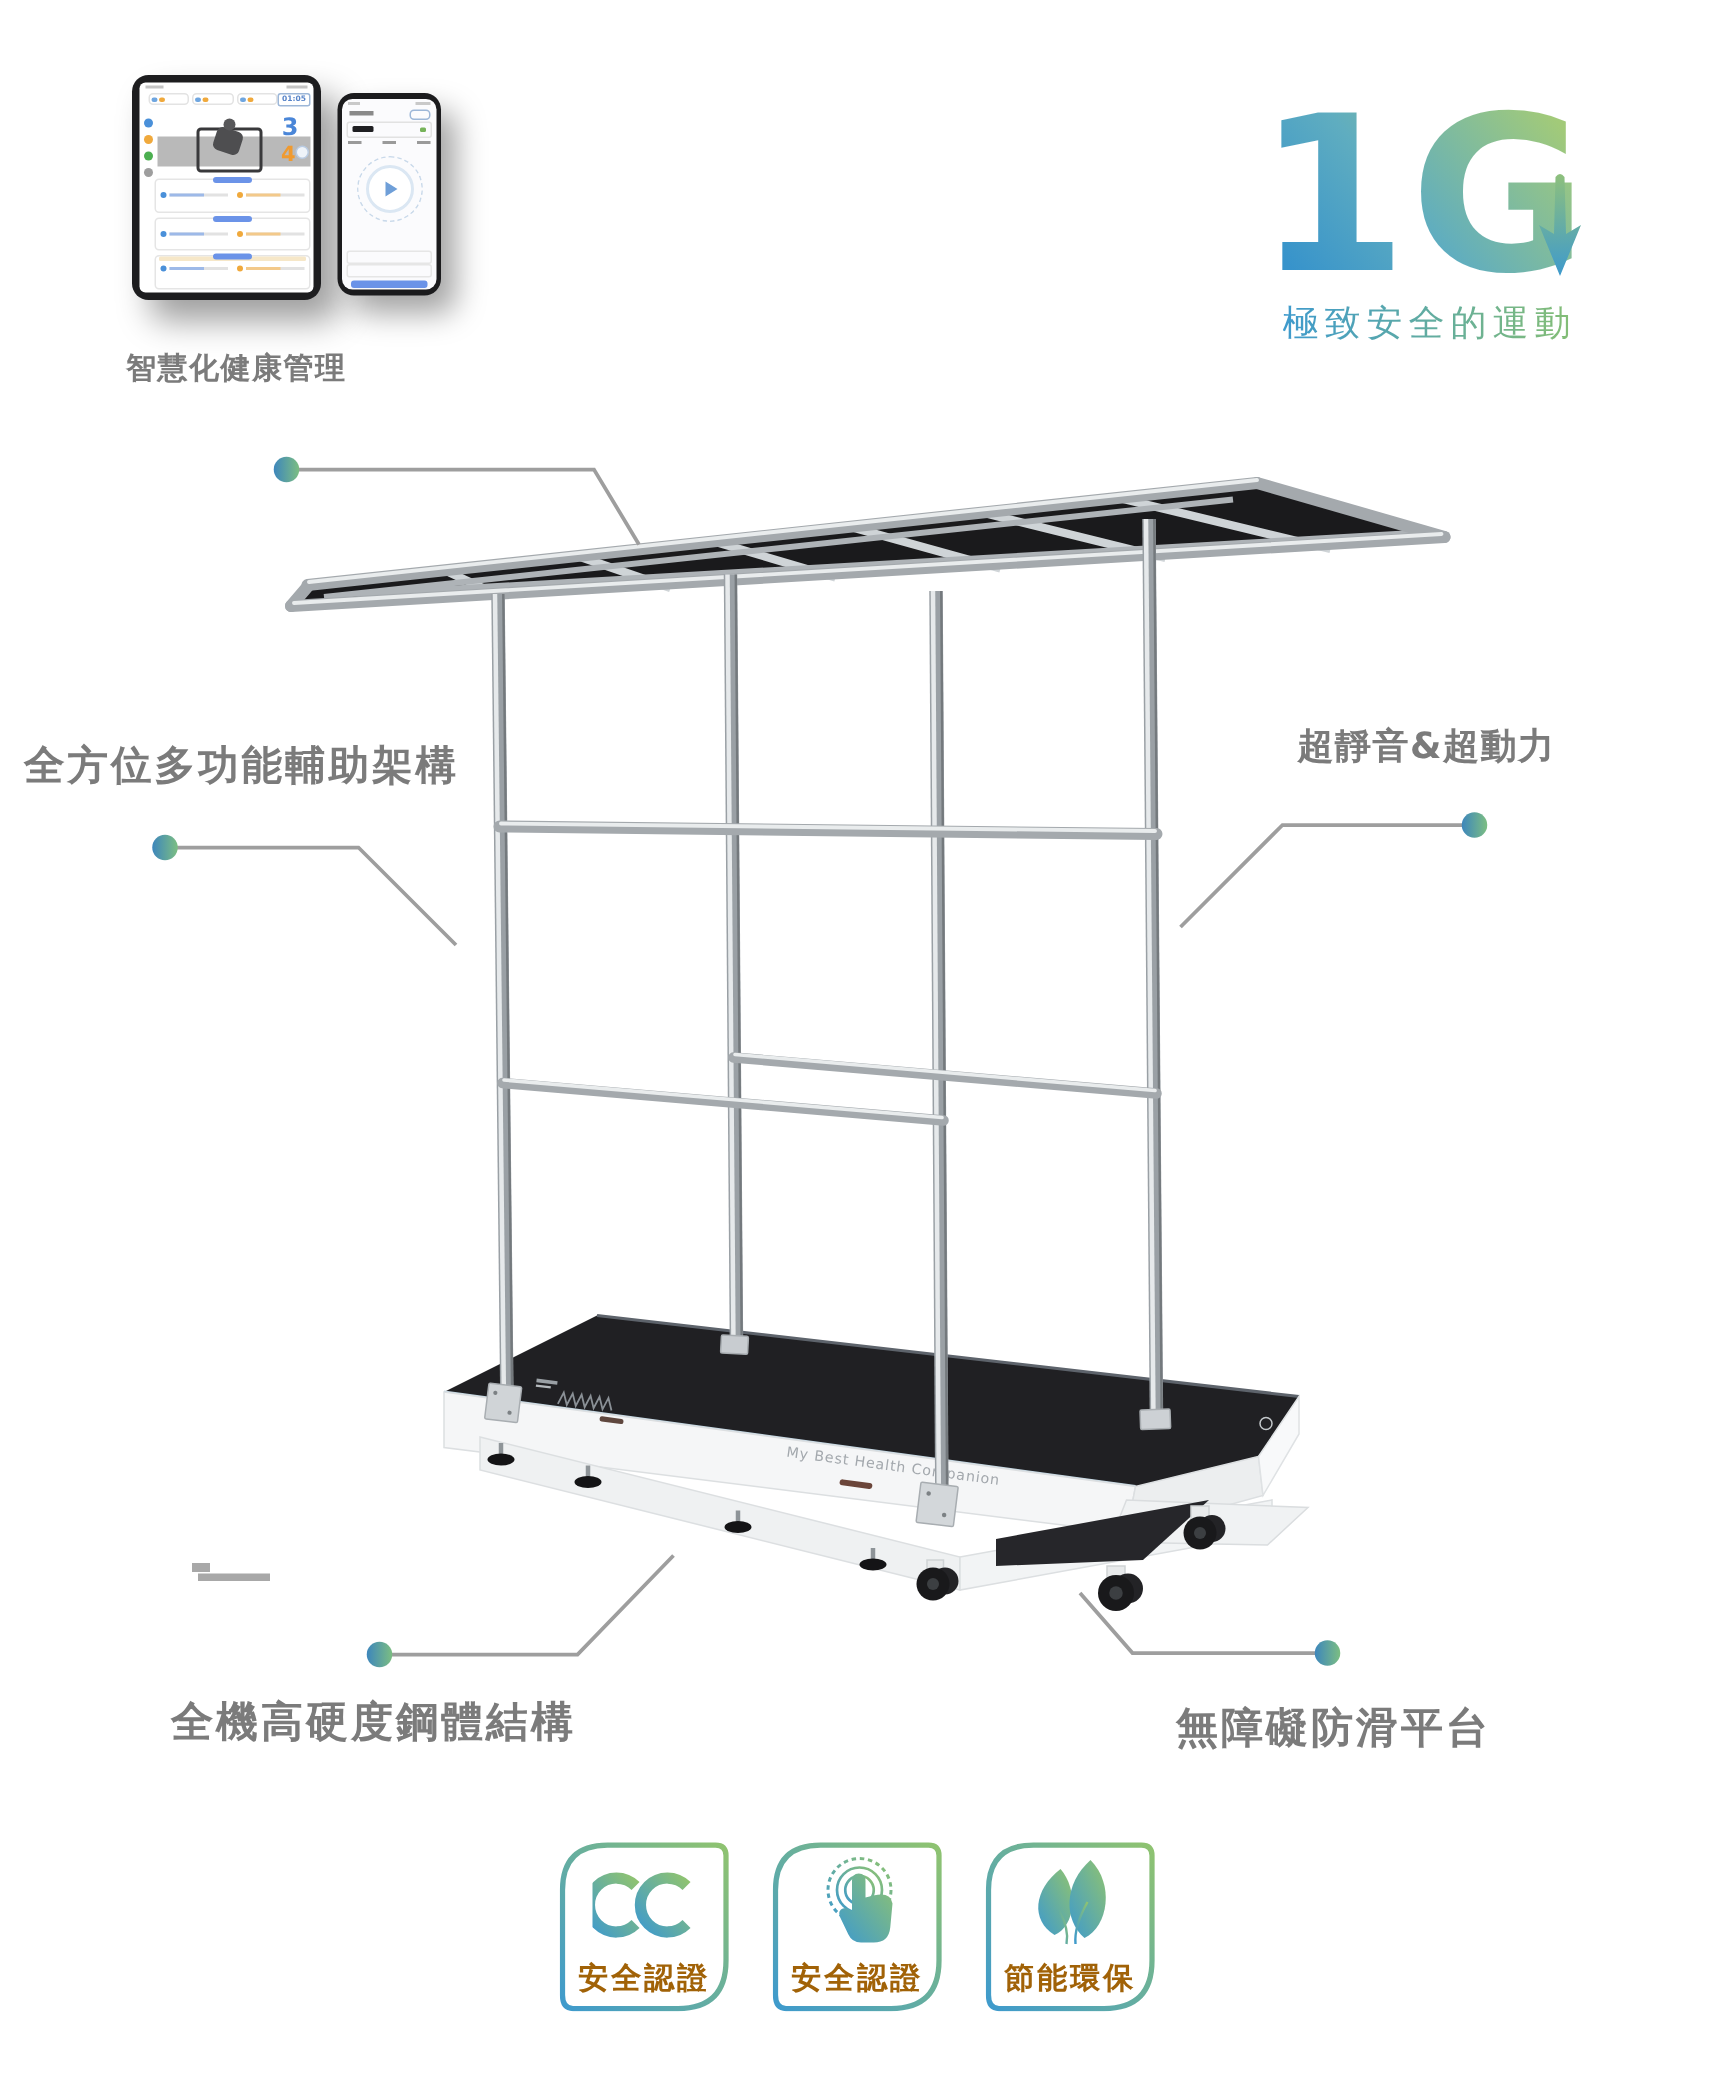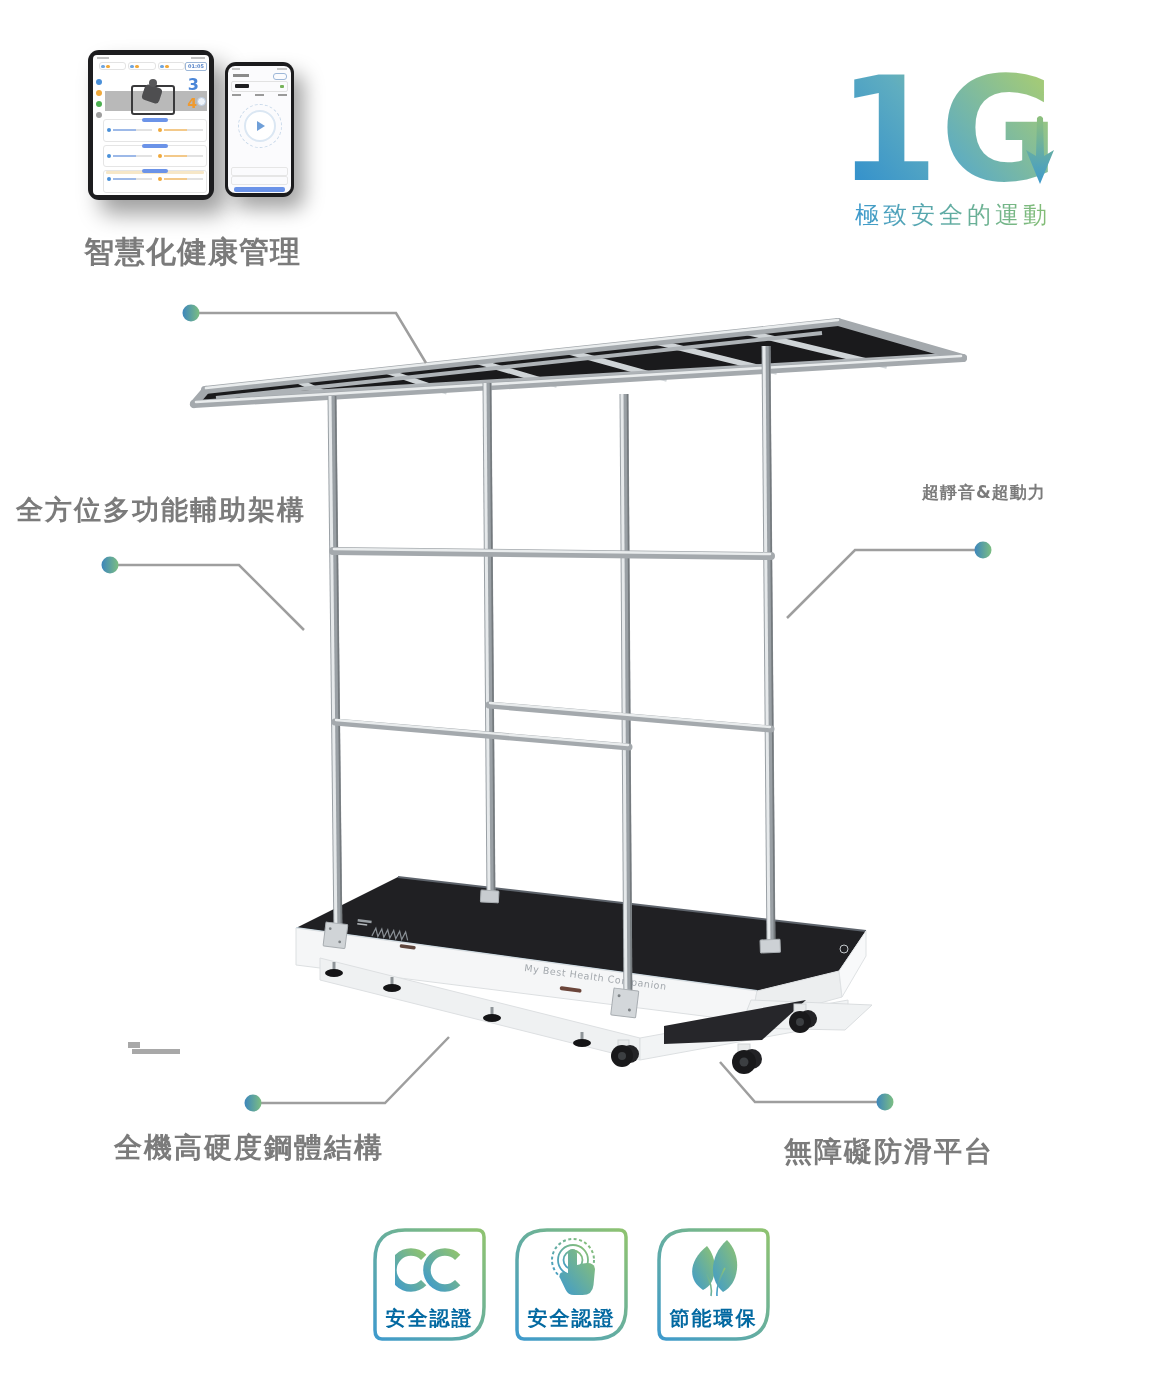--- a/index.html
+++ b/index.html
@@ -1,23 +1,23 @@
 <!DOCTYPE html>
 <html><head>
 <meta charset="utf-8">
 <style>
   html,body{margin:0;padding:0;}
   body{width:1150px;height:1395px;position:relative;background:#ffffff;overflow:hidden;
        font-family:"DejaVu Sans","Liberation Sans",sans-serif;}
   .abs{position:absolute;}
   
   .callout-label{position:absolute;color:#7b7b7b;font-weight:bold;white-space:nowrap;}
-  .lbl-smart{left:84px;top:232px;font-size:30px;letter-spacing:1px;}
+  .lbl-smart{left:84px;top:232px;font-size:20px;letter-spacing:1px;}
   .lbl-frame{left:16px;top:492px;font-size:27px;letter-spacing:2px;}
-  .lbl-quiet{left:922px;top:481px;font-size:17px;letter-spacing:1px;}
+  .lbl-quiet{left:865px;top:481px;font-size:24px;letter-spacing:1px;}
   .lbl-steel{left:114px;top:1129px;font-size:28px;letter-spacing:2px;}
   .lbl-platform{left:784px;top:1133px;font-size:28px;letter-spacing:2px;}
   
   .hero-big{left:838px;top:58px;font-size:144px;line-height:1;font-weight:bold;letter-spacing:2px;
             background:linear-gradient(50deg,#3793cb 12%,#5fadc0 45%,#a2ca79 88%);
             -webkit-background-clip:text;background-clip:text;color:transparent;}
   .hero-sub{left:855px;top:199px;font-size:24px;font-weight:normal;letter-spacing:4px;white-space:nowrap;
             background:linear-gradient(90deg,#3e9acd,#85be74);
             -webkit-background-clip:text;background-clip:text;color:transparent;}
   
@@ -72,21 +72,21 @@
   .p-cta{position:absolute;bottom:1px;left:10%;width:80%;height:5px;background:#6b93e8;border-radius:2px;}
   
   .watermark{left:128px;top:1042px;width:58px;height:14px;opacity:.75;filter:blur(.4px);}
   .watermark i{position:absolute;display:block;background:#8c8c8c;}
   
   .badges{left:373px;top:1228px;display:flex;gap:29px;}
   .badge{position:relative;width:113px;height:113px;}
   .badge svg.border{position:absolute;left:0;top:0;}
   .badge .icon{position:absolute;left:50%;transform:translateX(-50%);}
   .badge-label{position:absolute;bottom:9px;width:100%;text-align:center;font-size:20px;font-weight:bold;
-               color:#0369a1;letter-spacing:2px;white-space:nowrap;}
+               color:#a16207;letter-spacing:2px;white-space:nowrap;}
   .arrow-wrap{left:1023px;top:114px;}
 </style>
 </head>
 <body>
 
 <svg class="abs" width="1150" height="1395" viewBox="0 0 1150 1395" style="left:0;top:0;">
   <defs>
     <linearGradient id="dotg" x1="0" y1="0" x2="1" y2="0">
       <stop offset="0" stop-color="#3d86bc"></stop>
         <stop offset="1" stop-color="#7cbe82"></stop>

